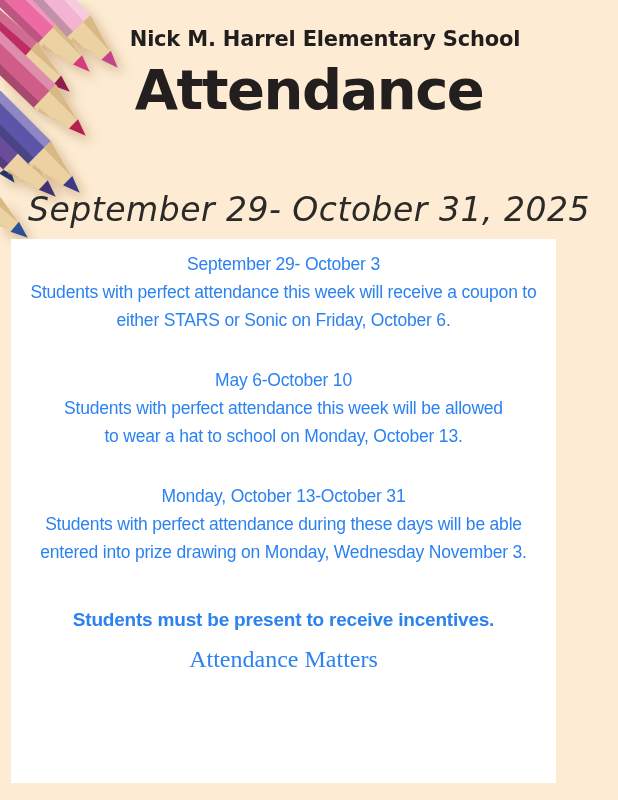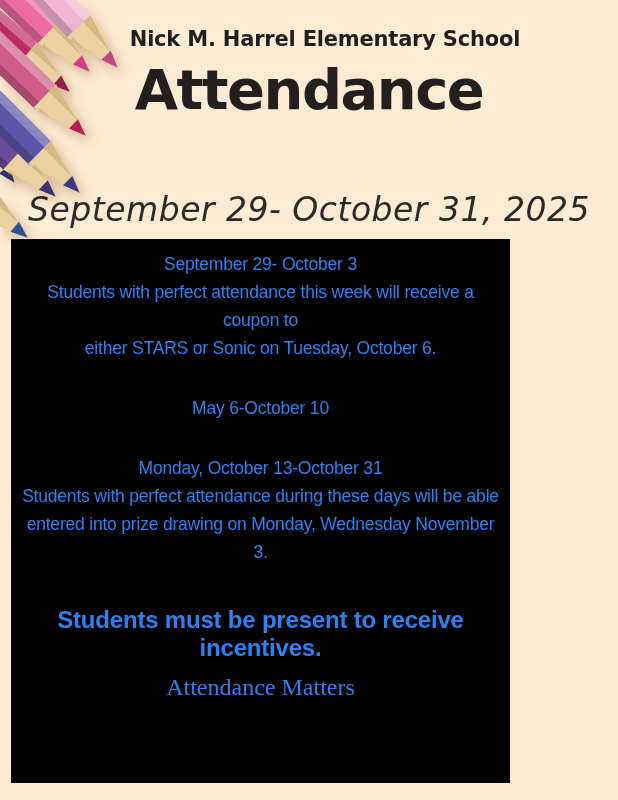--- a/index.html
+++ b/index.html
@@ -37,31 +37,31 @@
     position: absolute; top: 190px; left: 0; width: 618px;
     font-family: "DejaVu Sans", sans-serif;
     font-style: italic;
     font-size: 33px; letter-spacing: 0.5px;
     color: #2b2a28;
   }
 
   
   .card {
     position: absolute; left: 11px; top: 239px;
-    width: 499px; height: 544px;
-    background: #000000;
+    width: 545px; height: 544px;
+    background: #ffffff;
     text-align: center;
     padding: 11px 8px 0 8px;
     color: #2b82f0;
   }
   .block { font-size: 17.5px; line-height: 28px; letter-spacing: -0.2px; margin-bottom: 32px; }
   .block:last-of-type { margin-bottom: 16px; }
   .block-heading { font-weight: 400; }
   .block-text { white-space: pre-line; }
-  .note { font-size: 24px; font-weight: 700; line-height: 28px; letter-spacing: -0.2px; margin-top: 40px; }
+  .note { font-size: 19px; font-weight: 700; line-height: 28px; letter-spacing: -0.2px; margin-top: 40px; }
   .footer-slogan {
     margin-top: 4px;
     font-family: "Liberation Serif", "DejaVu Serif", serif;
     font-size: 24px; line-height: 42px;
   }
 </style>
 </head>
 <body>
 
 <svg class="pencils" viewBox="0 0 300 300" xmlns="http://www.w3.org/2000/svg">
@@ -144,24 +144,26 @@
   <div class="big-title">
     <div>Attendance</div>
   </div>
   <div class="date-range">September 29- October 31, 2025</div>
 </div>
 
 <div class="card">
   <div class="block">
     <div class="block-heading">September 29- October 3</div>
     <div class="block-text">Students with perfect attendance this week will receive a coupon to
-either STARS or Sonic on Tuesday, October 6.</div>
+either STARS or Sonic on Friday, October 6.</div>
   </div>
   <div class="block">
     <div class="block-heading">May 6-October 10</div>
+    <div class="block-text">Students with perfect attendance this week will be allowed
+to wear a hat to school on Monday, October 13.</div>
   </div>
   <div class="block">
     <div class="block-heading">Monday, October 13-October 31</div>
     <div class="block-text">Students with perfect attendance during these days will be able
 entered into prize drawing on Monday, Wednesday November 3.</div>
   </div>
   <div class="note">Students must be present to receive incentives.</div>
   <div class="footer-slogan">Attendance Matters</div>
 </div>
 

